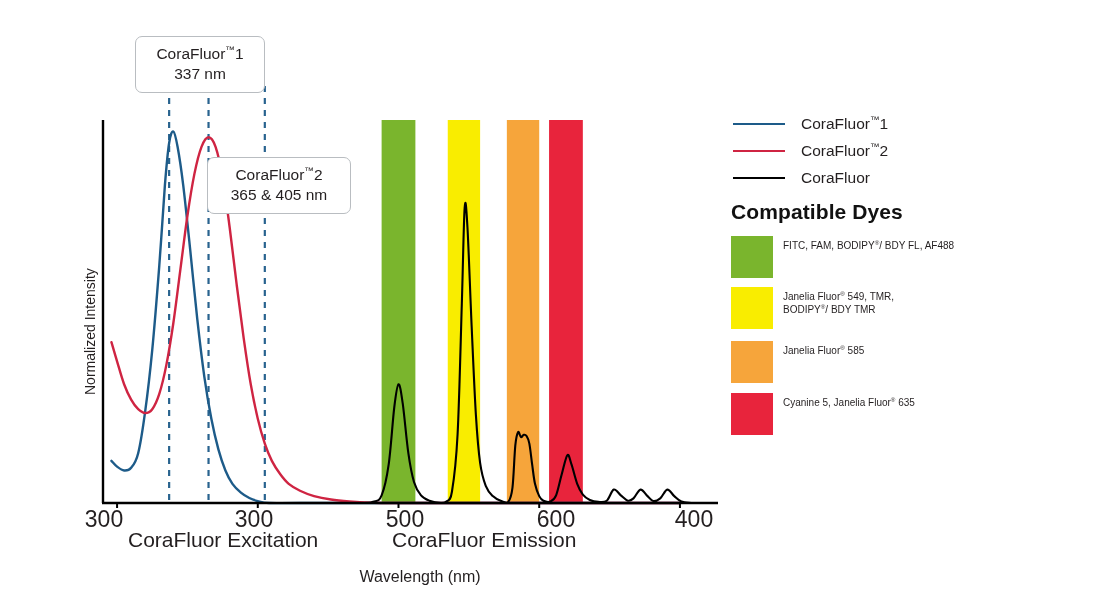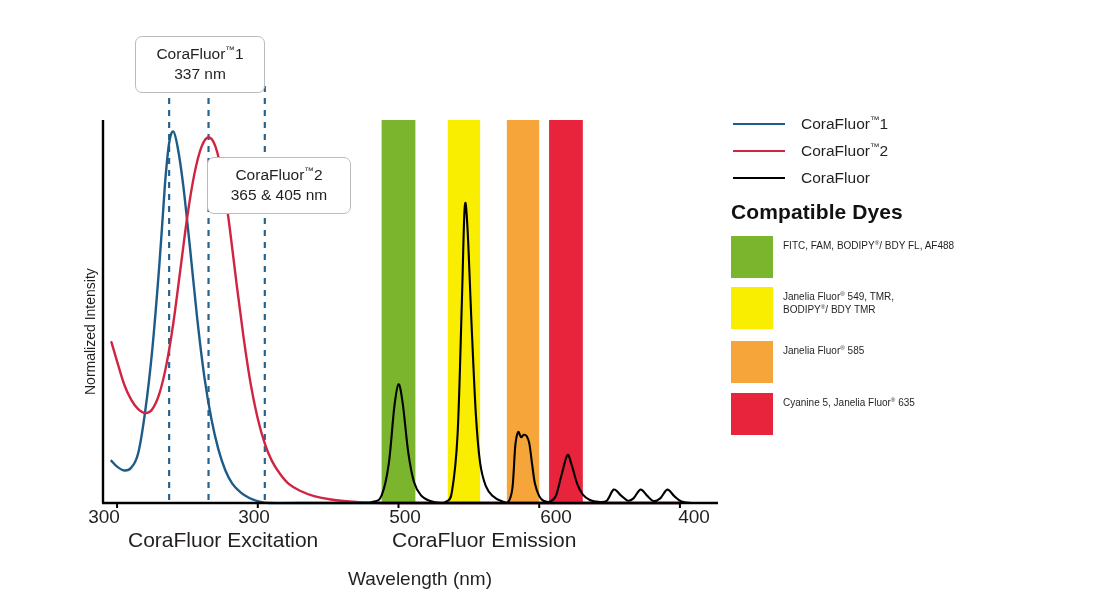--- a/index.html
+++ b/index.html
@@ -1,22 +1,22 @@
 <!DOCTYPE html>
 <html><head>
 <meta charset="utf-8">
 <style>
   html,body{margin:0;padding:0;background:#ffffff;}
   body{width:1110px;height:612px;font-family:"Liberation Sans",sans-serif;color:#231f20;overflow:hidden;}
   #stage{position:relative;width:1110px;height:612px;}
   #plot{position:absolute;left:0;top:0;}
   .lbl{position:absolute;white-space:nowrap;}
-  .tick-label{font-size:19px;color:#231f20;text-align:center;}
+  .tick-label{font-size:23px;color:#231f20;text-align:center;}
   .axis-sub{font-size:21px;color:#231f20;text-align:left;}
-  .axis-title{font-size:19px;color:#231f20;}
+  .axis-title{font-size:16px;color:#231f20;}
   .ylabel{position:absolute;font-size:14px;color:#231f20;transform:rotate(-90deg);transform-origin:left top;white-space:nowrap;}
   .callout{position:absolute;border:1px solid #b9bdc1;border-radius:7px;background:#ffffff;
            text-align:center;font-size:15.5px;line-height:1.28;color:#231f20;padding:7px 10px 8px;}
   .callout .l2{display:block;}
   .legend{position:absolute;}
   .legend-row{display:flex;align-items:center;height:27px;}
   .legend-swatch{width:52px;height:0;border-top-width:2.4px;border-top-style:solid;margin-right:16px;}
   .legend-text{font-size:15.5px;color:#231f20;}
   .dyes-title{position:absolute;font-size:21px;color:#111111;font-weight:600;letter-spacing:.1px;}
   .dye-row{position:absolute;display:flex;align-items:flex-start;}

